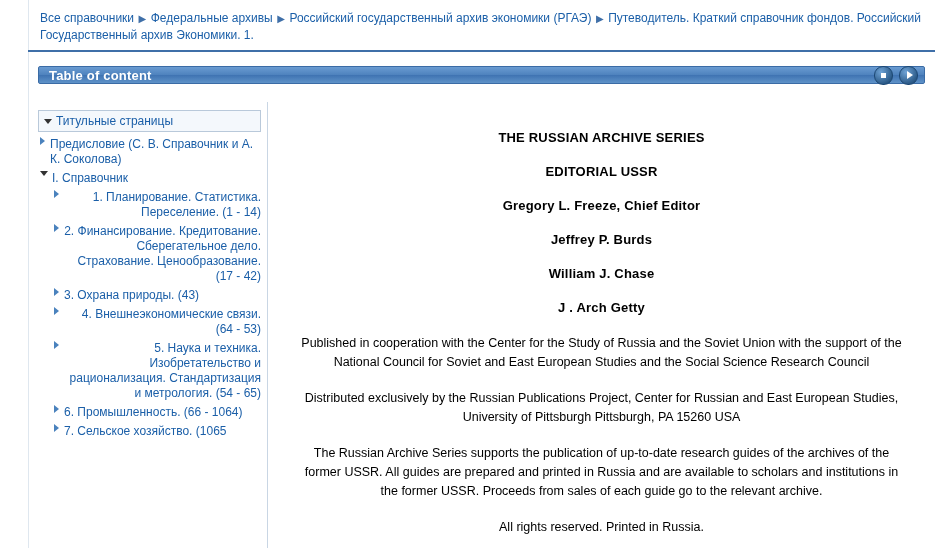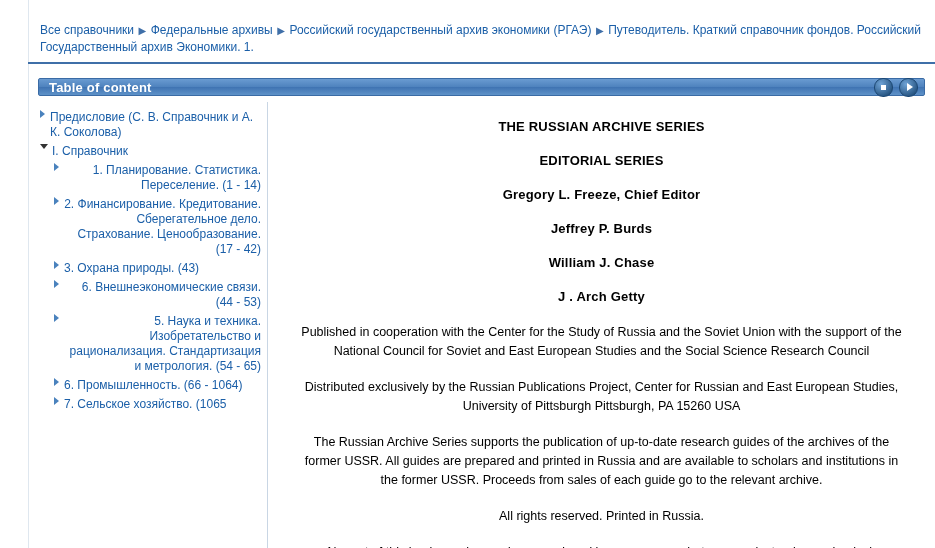--- a/index.html
+++ b/index.html
@@ -31,21 +31,21 @@
   .page {
     position: absolute;
     left: 28px;
     top: 0;
     right: 0;
     bottom: 0;
   }
 
   
   .breadcrumb {
-    padding: 22px 12px 6px 12px;
+    padding: 10px 12px 6px 12px;
     line-height: 17px;
     border-bottom: 2px solid #3f6fa8;
     font-size: 12px;
   }
   .crumb {
     color: #1b5fa8;
     text-decoration: none;
     cursor: pointer;
   }
   .crumb-sep {
@@ -181,21 +181,21 @@
     box-sizing: border-box;
     overflow: hidden;
   }
   .doc-line {
     text-align: center;
     font-weight: bold;
     font-size: 13px;
     margin: 0 0 19px 0;
     letter-spacing: 0.2px;
   }
-  .doc-line.t1 { margin-top: 7px; }
+  .doc-line.t1 { margin-top: 18px; }
   .doc-para {
     text-align: center;
     font-size: 12.5px;
     line-height: 19px;
     margin: 4px 0 17px 0;
     font-weight: normal;
   }
 </style>
 </head>
 <body>
@@ -224,20 +224,23 @@
           <span class="tri"></span>
         </span>
     </span>
   </div>
 
   <div class="body-split">
 
     <div class="toc">
       <div class="toc-inner">
 
+        <div class="toc-head">
+          <span class="tri-down"></span><span>Титульные страницы</span>
+        </div>
 
 
         <div class="toc-item lvl1">
           <span class="tri-right"></span>
           <span class="lbl">Предисловие (С. В. Справочник и А. К. Соколова)</span>
         </div>
 
         <div class="toc-item lvl1">
           <span class="tri-down-sm"></span>
           <span class="lbl">I. Справочник</span>
@@ -253,21 +256,21 @@
           <span class="lbl">2. Финансирование. Кредитование. Сберегательное дело. Страхование. Ценообразование. (17 - 42)</span>
         </div>
 
         <div class="toc-item lvl2">
           <span class="tri-right"></span>
           <span class="lbl">3. Охрана природы. (43)</span>
         </div>
 
         <div class="toc-item lvl2">
           <span class="tri-right"></span>
-          <span class="lbl">6. Внешнеэкономические связи. (44 - 53)</span>
+          <span class="lbl">4. Внешнеэкономические связи. (64 - 53)</span>
         </div>
 
         <div class="toc-item lvl2">
           <span class="tri-right"></span>
           <span class="lbl">5. Наука и техника. Изобретательство и рационализация. Стандартизация и метрология. (54 - 65)</span>
         </div>
 
         <div class="toc-item lvl2">
           <span class="tri-right"></span>
           <span class="lbl">6. Промышленность. (66 - 1064)</span>
@@ -276,21 +279,21 @@
         <div class="toc-item lvl2">
           <span class="tri-right"></span>
           <span class="lbl">7. Сельское хозяйство. (1065</span>
         </div>
 
       </div>
     </div>
 
     <div class="main">
       <div class="doc-line t1">THE RUSSIAN ARCHIVE SERIES</div>
-      <div class="doc-line">EDITORIAL SERIES</div>
+      <div class="doc-line">EDITORIAL USSR</div>
       <div class="doc-line">Gregory L. Freeze, Chief Editor</div>
       <div class="doc-line">Jeffrey P. Burds</div>
       <div class="doc-line">William J. Chase</div>
       <div class="doc-line">J . Arch Getty</div>
       <div class="doc-para">Published in cooperation with the Center for the Study of Russia and the Soviet Union with the support of the National Council for Soviet and East European Studies and the Social Science Research Council</div>
       <div class="doc-para">Distributed exclusively by the Russian Publications Project, Center for Russian and East European Studies, University of Pittsburgh Pittsburgh, PA 15260 USA</div>
       <div class="doc-para">The Russian Archive Series supports the publication of up-to-date research guides of the archives of the former USSR. All guides are prepared and printed in Russia and are available to scholars and institutions in the former USSR. Proceeds from sales of each guide go to the relevant archive.</div>
       <div class="doc-para">All rights reserved. Printed in Russia.</div>
       <div class="doc-para">No part of this book may be used or reproduced in any manner whatsoever, electronic, mechanical,</div>
     </div>

